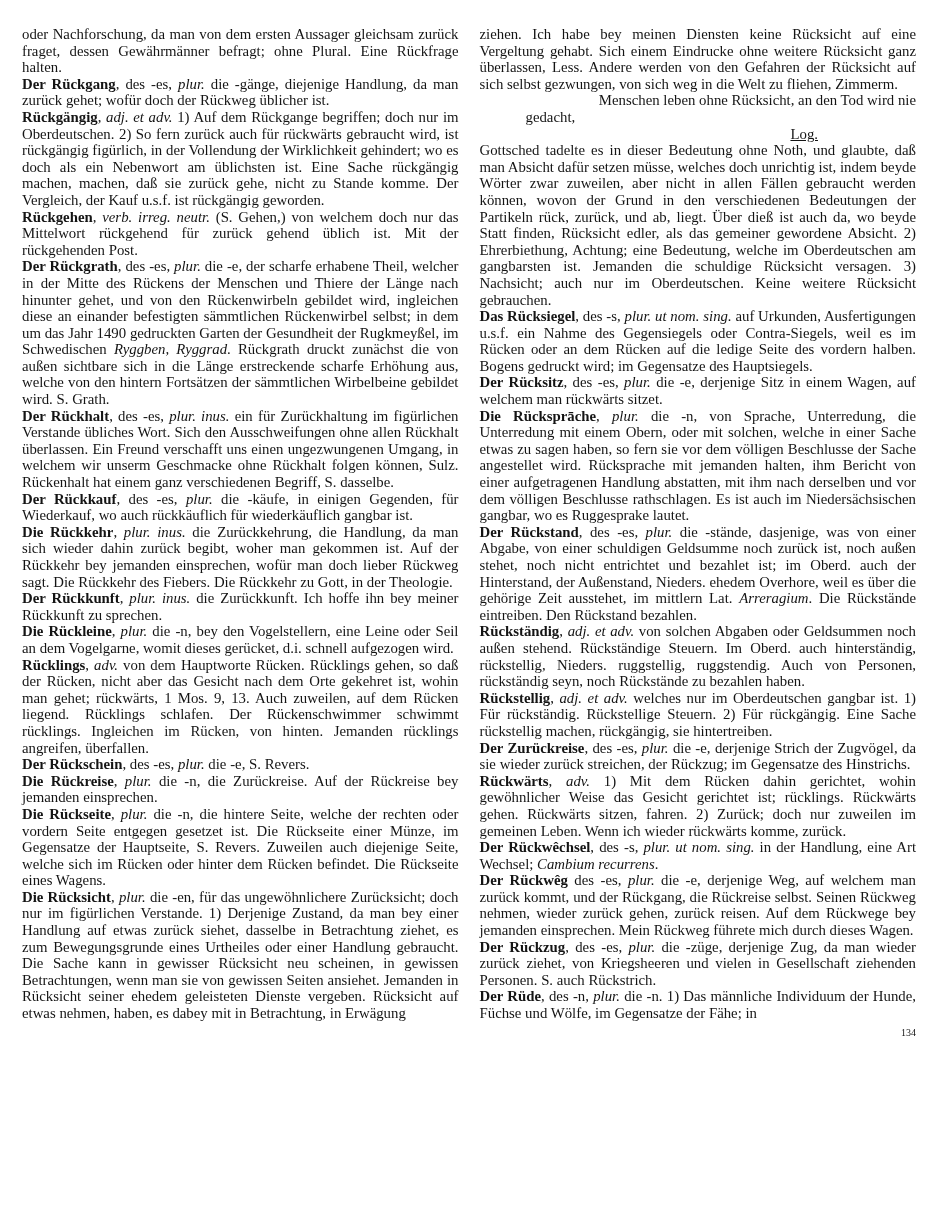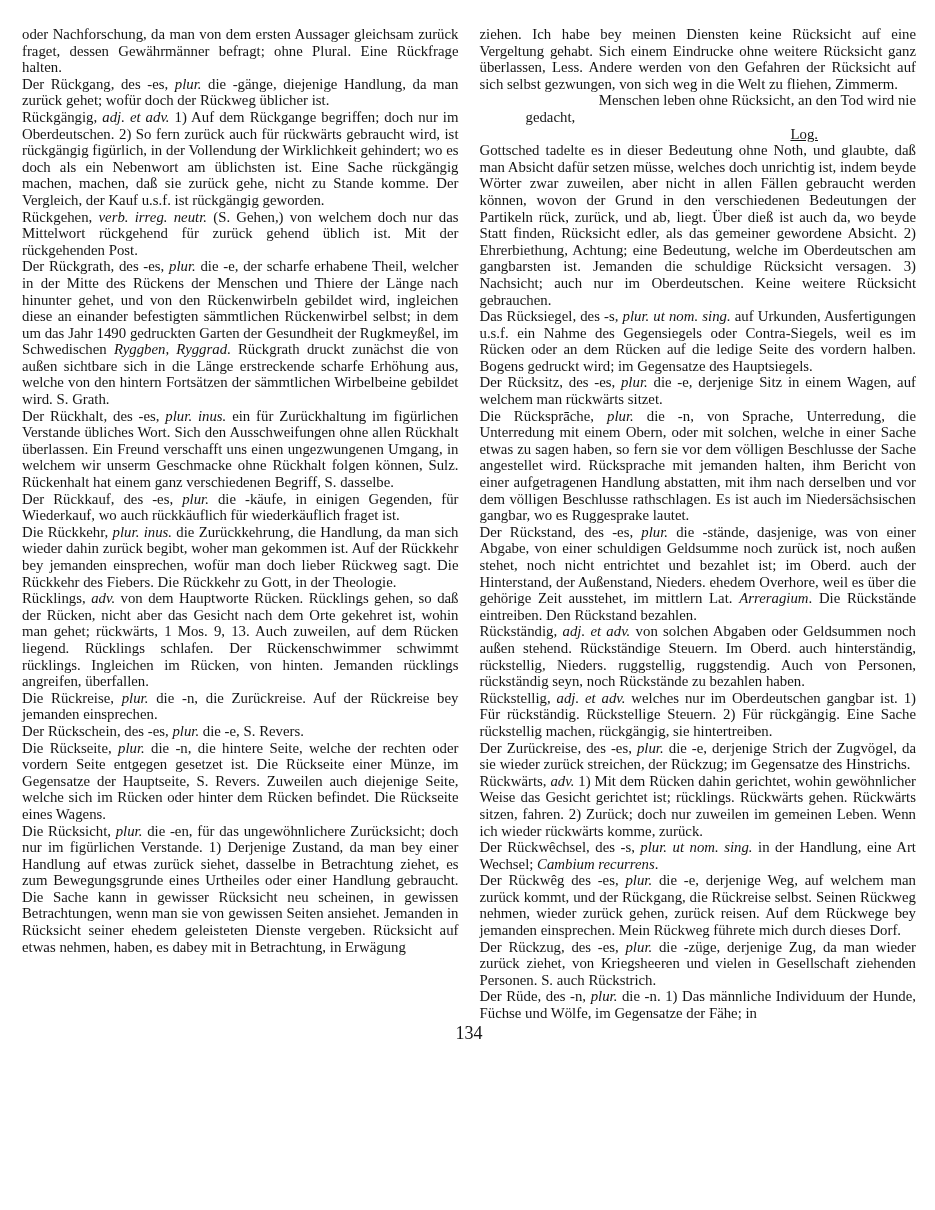--- a/index.html
+++ b/index.html
@@ -10,58 +10,60 @@
     color:#141414;
     overflow:hidden;
   }
   .page{width:935px;height:988px;position:relative;box-sizing:border-box;padding:26px 19px 0 22px;}
   .cols{display:flex;gap:21px;}
   .col{flex:1 1 0;font-size:14.8px;line-height:16.6px;}
   .para{margin:0;text-align:justify;}
   .para.verse{text-align:right;padding-left:22px;}
   .para.verse2{text-align:left;padding-left:46px;}
   .para.attribution{text-align:right;padding-right:98px;text-decoration:underline;}
-  .hw{font-weight:normal;}
+  .hw{font-weight:bold;}
   .it{font-style:italic;margin-top:16px;}
-  .page-number{font-size:18px;line-height:16px;margin-top:3px;text-align:center;}
+  .page-number{font-size:10px;line-height:16px;margin-top:3px;text-align:right;}
 </style>
 </head>
 <body>
 
 <div class="page">
   <div class="cols">
     <div class="col">
         <p class="para continuation"><span>oder Nachforschung, da man von dem ersten Aussager gleichsam zurück fraget, dessen Gewährmänner befragt; ohne Plural. Eine Rückfrage halten.</span></p>
         <p class="para entry"><span class="hw">Der Rückgang</span><span>, des -es, </span><span class="it">plur.</span><span> die -gänge, diejenige Handlung, da man zurück gehet; wofür doch der Rückweg üblicher ist.</span></p>
         <p class="para entry"><span class="hw">Rückgängig</span><span>, </span><span class="it">adj. et adv.</span><span> 1) Auf dem Rückgange begriffen; doch nur im Oberdeutschen. 2) So fern zurück auch für rückwärts gebraucht wird, ist rückgängig figürlich, in der Vollendung der Wirklichkeit gehindert; wo es doch als ein Nebenwort am üblichsten ist. Eine Sache rückgängig machen, machen, daß sie zurück gehe, nicht zu Stande komme. Der Vergleich, der Kauf u.s.f. ist rückgängig geworden.</span></p>
         <p class="para entry"><span class="hw">Rückgehen</span><span>, </span><span class="it">verb. irreg. neutr.</span><span> (S. Gehen,) von welchem doch nur das Mittelwort rückgehend für zurück gehend üblich ist. Mit der rückgehenden Post.</span></p>
         <p class="para entry"><span class="hw">Der Rückgrath</span><span>, des -es, </span><span class="it">plur.</span><span> die -e, der scharfe erhabene Theil, welcher in der Mitte des Rückens der Menschen und Thiere der Länge nach hinunter gehet, und von den Rückenwirbeln gebildet wird, ingleichen diese an einander befestigten sämmtlichen Rückenwirbel selbst; in dem um das Jahr 1490 gedruckten Garten der Gesundheit der Rugkmeyßel, im Schwedischen </span><span class="it">Ryggben, Ryggrad</span><span>. Rückgrath druckt zunächst die von außen sichtbare sich in die Länge erstreckende scharfe Erhöhung aus, welche von den hintern Fortsätzen der sämmtlichen Wirbelbeine gebildet wird. S. Grath.</span></p>
         <p class="para entry"><span class="hw">Der Rückhalt</span><span>, des -es, </span><span class="it">plur. inus.</span><span> ein für Zurückhaltung im figürlichen Verstande übliches Wort. Sich den Ausschweifungen ohne allen Rückhalt überlassen. Ein Freund verschafft uns einen ungezwungenen Umgang, in welchem wir unserm Geschmacke ohne Rückhalt folgen können, Sulz. Rückenhalt hat einem ganz verschiedenen Begriff, S. dasselbe.</span></p>
-        <p class="para entry"><span class="hw">Der Rückkauf</span><span>, des -es, </span><span class="it">plur.</span><span> die -käufe, in einigen Gegenden, für Wiederkauf, wo auch rückkäuflich für wiederkäuflich fraget ist.</span></p>
+        <p class="para entry"><span class="hw">Der Rückkauf</span><span>, des -es, </span><span class="it">plur.</span><span> die -käufe, in einigen Gegenden, für Wiederkauf, wo auch rückkäuflich für wiederkäuflich gangbar ist.</span></p>
         <p class="para entry"><span class="hw">Die Rückkehr</span><span>, </span><span class="it">plur. inus.</span><span> die Zurückkehrung, die Handlung, da man sich wieder dahin zurück begibt, woher man gekommen ist. Auf der Rückkehr bey jemanden einsprechen, wofür man doch lieber Rückweg sagt. Die Rückkehr des Fiebers. Die Rückkehr zu Gott, in der Theologie.</span></p>
+        <p class="para entry"><span class="hw">Der Rückkunft</span><span>, </span><span class="it">plur. inus.</span><span> die Zurückkunft. Ich hoffe ihn bey meiner Rückkunft zu sprechen.</span></p>
+        <p class="para entry"><span class="hw">Die Rückleine</span><span>, </span><span class="it">plur.</span><span> die -n, bey den Vogelstellern, eine Leine oder Seil an dem Vogelgarne, womit dieses gerücket, d.i. schnell aufgezogen wird.</span></p>
         <p class="para entry"><span class="hw">Rücklings</span><span>, </span><span class="it">adv.</span><span> von dem Hauptworte Rücken. Rücklings gehen, so daß der Rücken, nicht aber das Gesicht nach dem Orte gekehret ist, wohin man gehet; rückwärts, 1 Mos. 9, 13. Auch zuweilen, auf dem Rücken liegend. Rücklings schlafen. Der Rückenschwimmer schwimmt rücklings. Ingleichen im Rücken, von hinten. Jemanden rücklings angreifen, überfallen.</span></p>
+        <p class="para entry"><span class="hw">Der Rückschein</span><span>, des -es, </span><span class="it">plur.</span><span> die -e, S. Revers.</span></p>
         <p class="para entry"><span class="hw">Die Rückreise</span><span>, </span><span class="it">plur.</span><span> die -n, die Zurückreise. Auf der Rückreise bey jemanden einsprechen.</span></p>
-        <p class="para entry"><span class="hw">Der Rückschein</span><span>, des -es, </span><span class="it">plur.</span><span> die -e, S. Revers.</span></p>
         <p class="para entry"><span class="hw">Die Rückseite</span><span>, </span><span class="it">plur.</span><span> die -n, die hintere Seite, welche der rechten oder vordern Seite entgegen gesetzet ist. Die Rückseite einer Münze, im Gegensatze der Hauptseite, S. Revers. Zuweilen auch diejenige Seite, welche sich im Rücken oder hinter dem Rücken befindet. Die Rückseite eines Wagens.</span></p>
         <p class="para entry"><span class="hw">Die Rücksicht</span><span>, </span><span class="it">plur.</span><span> die -en, für das ungewöhnlichere Zurücksicht; doch nur im figürlichen Verstande. 1) Derjenige Zustand, da man bey einer Handlung auf etwas zurück siehet, dasselbe in Betrachtung ziehet, es zum Bewegungsgrunde eines Urtheiles oder einer Handlung gebraucht. Die Sache kann in gewisser Rücksicht neu scheinen, in gewissen Betrachtungen, wenn man sie von gewissen Seiten ansiehet. Jemanden in Rücksicht seiner ehedem geleisteten Dienste vergeben. Rücksicht auf etwas nehmen, haben, es dabey mit in Betrachtung, in Erwägung</span></p>
       </div>
     <div class="col">
         <p class="para continuation"><span>ziehen. Ich habe bey meinen Diensten keine Rücksicht auf eine Vergeltung gehabt. Sich einem Eindrucke ohne weitere Rücksicht ganz überlassen, Less. Andere werden von den Gefahren der Rücksicht auf sich selbst gezwungen, von sich weg in die Welt zu fliehen, Zimmerm.</span></p>
         <p class="para verse"><span>Menschen leben ohne Rücksicht, an den Tod wird nie</span></p>
         <p class="para verse2"><span>gedacht,</span></p>
         <p class="para attribution"><span>Log.</span></p>
         <p class="para continuation"><span>Gottsched tadelte es in dieser Bedeutung ohne Noth, und glaubte, daß man Absicht dafür setzen müsse, welches doch unrichtig ist, indem beyde Wörter zwar zuweilen, aber nicht in allen Fällen gebraucht werden können, wovon der Grund in den verschiedenen Bedeutungen der Partikeln rück, zurück, und ab, liegt. Über dieß ist auch da, wo beyde Statt finden, Rücksicht edler, als das gemeiner gewordene Absicht. 2) Ehrerbiethung, Achtung; eine Bedeutung, welche im Oberdeutschen am gangbarsten ist. Jemanden die schuldige Rücksicht versagen. 3) Nachsicht; auch nur im Oberdeutschen. Keine weitere Rücksicht gebrauchen.</span></p>
         <p class="para entry"><span class="hw">Das Rücksiegel</span><span>, des -s, </span><span class="it">plur. ut nom. sing.</span><span> auf Urkunden, Ausfertigungen u.s.f. ein Nahme des Gegensiegels oder Contra-Siegels, weil es im Rücken oder an dem Rücken auf die ledige Seite des vordern halben. Bogens gedruckt wird; im Gegensatze des Hauptsiegels.</span></p>
         <p class="para entry"><span class="hw">Der Rücksitz</span><span>, des -es, </span><span class="it">plur.</span><span> die -e, derjenige Sitz in einem Wagen, auf welchem man rückwärts sitzet.</span></p>
         <p class="para entry"><span class="hw">Die Rücksprāche</span><span>, </span><span class="it">plur.</span><span> die -n, von Sprache, Unterredung, die Unterredung mit einem Obern, oder mit solchen, welche in einer Sache etwas zu sagen haben, so fern sie vor dem völligen Beschlusse der Sache angestellet wird. Rücksprache mit jemanden halten, ihm Bericht von einer aufgetragenen Handlung abstatten, mit ihm nach derselben und vor dem völligen Beschlusse rathschlagen. Es ist auch im Niedersächsischen gangbar, wo es Ruggesprake lautet.</span></p>
         <p class="para entry"><span class="hw">Der Rückstand</span><span>, des -es, </span><span class="it">plur.</span><span> die -stände, dasjenige, was von einer Abgabe, von einer schuldigen Geldsumme noch zurück ist, noch außen stehet, noch nicht entrichtet und bezahlet ist; im Oberd. auch der Hinterstand, der Außenstand, Nieders. ehedem Overhore, weil es über die gehörige Zeit ausstehet, im mittlern Lat. </span><span class="it">Arreragium</span><span>. Die Rückstände eintreiben. Den Rückstand bezahlen.</span></p>
         <p class="para entry"><span class="hw">Rückständig</span><span>, </span><span class="it">adj. et adv.</span><span> von solchen Abgaben oder Geldsummen noch außen stehend. Rückständige Steuern. Im Oberd. auch hinterständig, rückstellig, Nieders. ruggstellig, ruggstendig. Auch von Personen, rückständig seyn, noch Rückstände zu bezahlen haben.</span></p>
         <p class="para entry"><span class="hw">Rückstellig</span><span>, </span><span class="it">adj. et adv.</span><span> welches nur im Oberdeutschen gangbar ist. 1) Für rückständig. Rückstellige Steuern. 2) Für rückgängig. Eine Sache rückstellig machen, rückgängig, sie hintertreiben.</span></p>
         <p class="para entry"><span class="hw">Der Zurückreise</span><span>, des -es, </span><span class="it">plur.</span><span> die -e, derjenige Strich der Zugvögel, da sie wieder zurück streichen, der Rückzug; im Gegensatze des Hinstrichs.</span></p>
         <p class="para entry"><span class="hw">Rückwärts</span><span>, </span><span class="it">adv.</span><span> 1) Mit dem Rücken dahin gerichtet, wohin gewöhnlicher Weise das Gesicht gerichtet ist; rücklings. Rückwärts gehen. Rückwärts sitzen, fahren. 2) Zurück; doch nur zuweilen im gemeinen Leben. Wenn ich wieder rückwärts komme, zurück.</span></p>
         <p class="para entry"><span class="hw">Der Rückwêchsel</span><span>, des -s, </span><span class="it">plur. ut nom. sing.</span><span> in der Handlung, eine Art Wechsel; </span><span class="it">Cambium recurrens</span><span>.</span></p>
-        <p class="para entry"><span class="hw">Der Rückwêg</span><span> des -es, </span><span class="it">plur.</span><span> die -e, derjenige Weg, auf welchem man zurück kommt, und der Rückgang, die Rückreise selbst. Seinen Rückweg nehmen, wieder zurück gehen, zurück reisen. Auf dem Rückwege bey jemanden einsprechen. Mein Rückweg führete mich durch dieses Dorf.</span></p>
+        <p class="para entry"><span class="hw">Der Rückwêg</span><span> des -es, </span><span class="it">plur.</span><span> die -e, derjenige Weg, auf welchem man zurück kommt, und der Rückgang, die Rückreise selbst. Seinen Rückweg nehmen, wieder zurück gehen, zurück reisen. Auf dem Rückwege bey jemanden einsprechen. Mein Rückweg führete mich durch dieses Wagen.</span></p>
         <p class="para entry"><span class="hw">Der Rückzug</span><span>, des -es, </span><span class="it">plur.</span><span> die -züge, derjenige Zug, da man wieder zurück ziehet, von Kriegsheeren und vielen in Gesellschaft ziehenden Personen. S. auch Rückstrich.</span></p>
         <p class="para entry"><span class="hw">Der Rüde</span><span>, des -n, </span><span class="it">plur.</span><span> die -n. 1) Das männliche Individuum der Hunde, Füchse und Wölfe, im Gegensatze der Fähe; in</span></p>
       </div>
   </div>
   <div class="page-number">134</div>
 </div>
 
 </body></html>

